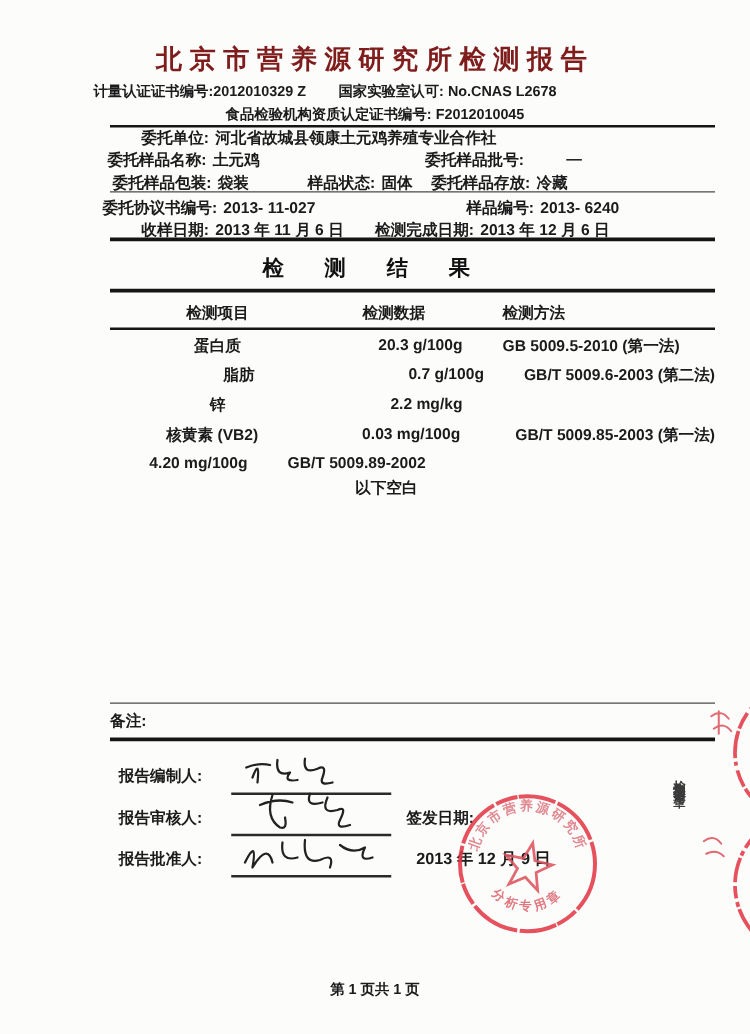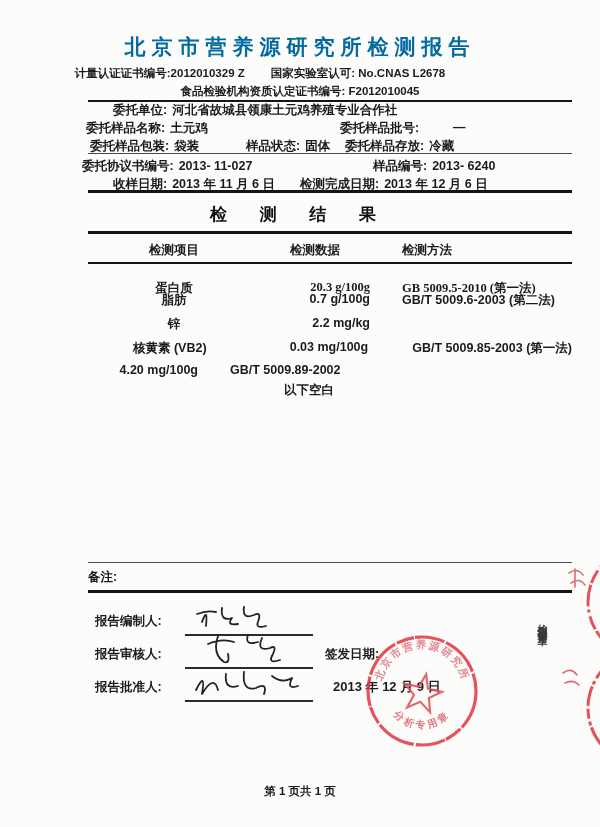--- a/index.html
+++ b/index.html
@@ -12,21 +12,21 @@
     position:relative;width:600px;height:827px;
     background:#fcfcfa;color:#1b1b1b;overflow:hidden;
   }
   .abs{position:absolute;}
   .rule{position:absolute;left:88px;width:484px;background:#151515;}
   .rule-thin{height:1px;background:#4a4a4a;}
   .rule-med{height:2px;}
   .rule-thick{height:3px;}
   .title{
     left:0;top:33px;width:600px;text-align:center;
-    font-size:21px;font-weight:bold;letter-spacing:6px;color:#0369a1;
+    font-size:21px;font-weight:bold;letter-spacing:6px;color:#7f1d1d;
   }
   .certline{
     left:0;top:66px;width:520px;display:flex;justify-content:center;gap:26px;
     font-size:11.5px;font-weight:bold;
   }
   .certline2{
     left:0;top:84px;width:600px;text-align:center;
     font-size:11.5px;font-weight:bold;
   }
   .info-row{font-size:12.5px;font-weight:600;white-space:nowrap;}
@@ -106,26 +106,26 @@
   <div class="abs sec-title">检 测 结 果</div>
   <div class="rule rule-thick" style="top:231px;"></div>
 
   <div class="res-row res-head" style="top:242px;">
     <span class="col-item">检测项目</span>
     <span class="col-value">检测数据</span>
     <span class="col-method">检测方法</span>
   </div>
   <div class="rule" style="top:262px;height:1.5px;"></div>
 
-  <div class="res-row" style="top:280px;font-family:Liberation Serif, serif;">
+  <div class="res-row" style="top:269px;">
     <span class="col-item">蛋白质</span>
     <span class="col-value">20.3 g/100g</span>
     <span class="col-method">GB 5009.5-2010 (第一法)</span>
   </div>
-  <div class="res-row" style="top:292px;">
+  <div class="res-row" style="top:292px;justify-content:flex-end;">
     <span class="col-item">脂肪</span>
     <span class="col-value">0.7 g/100g</span>
     <span class="col-method">GB/T 5009.6-2003 (第二法)</span>
   </div>
   <div class="res-row" style="top:316px;">
     <span class="col-item">锌</span>
     <span class="col-value">2.2 mg/kg</span>
   </div>
   <div class="res-row" style="top:340px;gap:12px;">
     <span class="col-item">核黄素 (VB2)</span>

